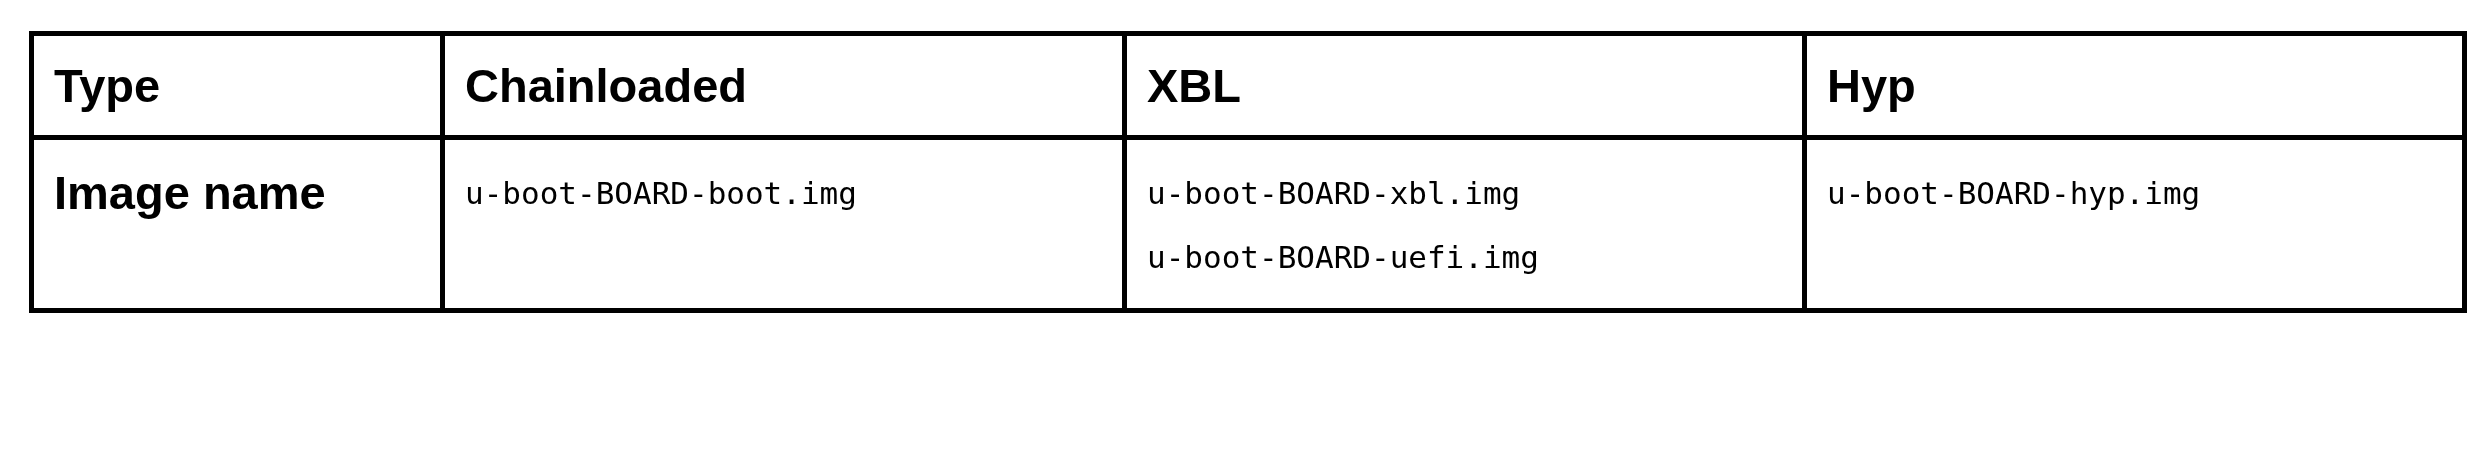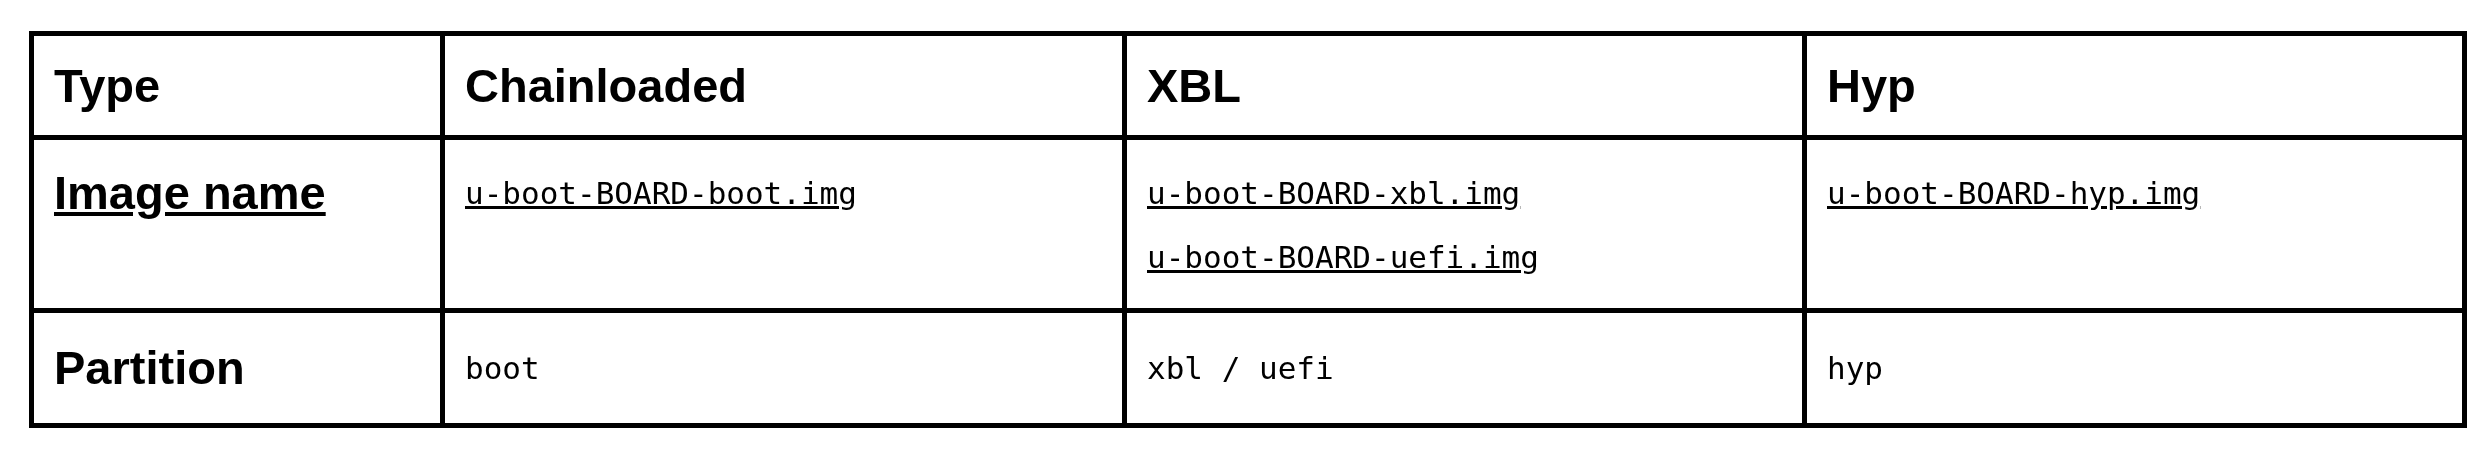--- a/index.html
+++ b/index.html
@@ -51,21 +51,21 @@
     font-weight: 400;
     font-size: 31px;
     line-height: 64px;
     white-space: nowrap;
   }
 
   tr.header-row    { height: 104px; }
   tr.header-row th { vertical-align: middle; }
 
   tr.image-row     { height: 173px; }
-  tr.image-row td  { vertical-align: top; padding-top: 21px; padding-bottom: 16px; text-decoration: underline; }
+  tr.image-row td  { vertical-align: top; padding-top: 21px; padding-bottom: 16px; }
 
   tr.partition-row    { height: 115px; }
   tr.partition-row td { vertical-align: middle; }
 
   .cell-line { display: block; }
 </style>
 </head>
 <body>
 
 <div class="page">
@@ -87,21 +87,15 @@
       <tr class="image-row">
         <td class="label-cell">Image name</td>
         <td class="mono-cell">u-boot-BOARD-boot.img</td>
         <td class="mono-cell">
           <span class="cell-line">u-boot-BOARD-xbl.img</span>
           <span class="cell-line">u-boot-BOARD-uefi.img</span>
         </td>
         <td class="mono-cell">u-boot-BOARD-hyp.img</td>
       </tr>
 
-      <tr class="partition-row">
-        <td class="label-cell">Partition</td>
-        <td class="mono-cell">boot</td>
-        <td class="mono-cell">xbl / uefi</td>
-        <td class="mono-cell">hyp</td>
-      </tr>
     </tbody>
   </table>
 </div>
 
 </body></html>

